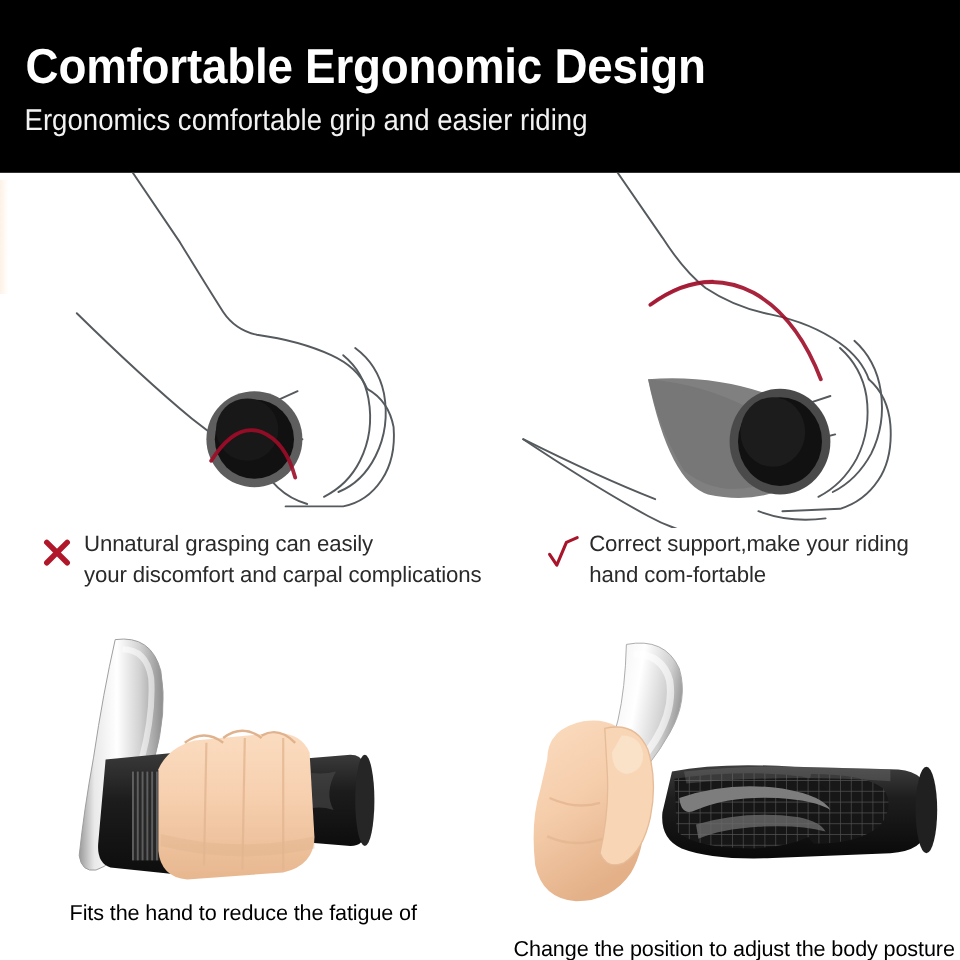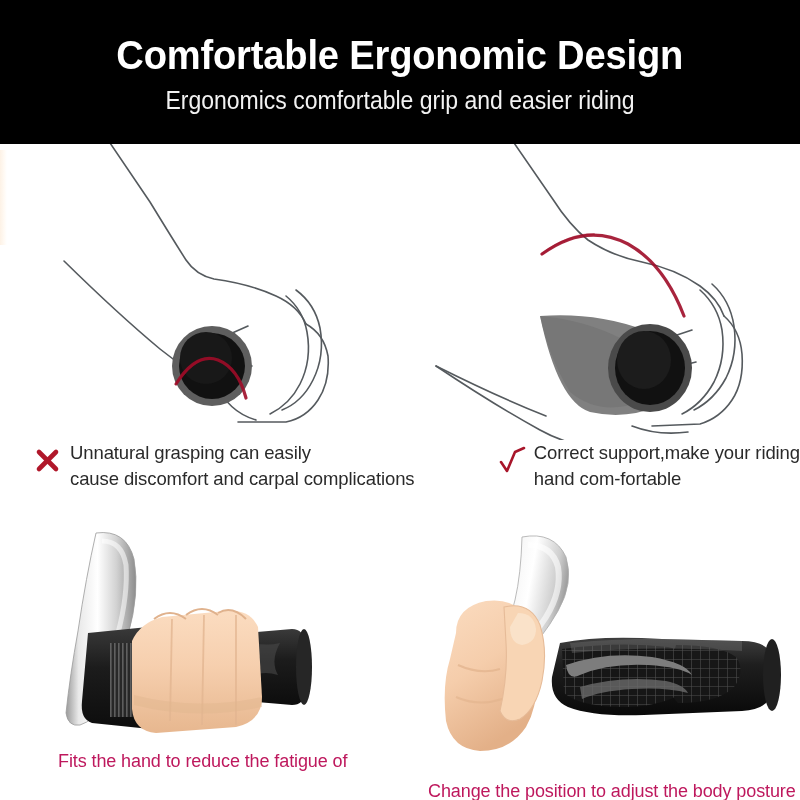--- a/index.html
+++ b/index.html
@@ -17,21 +17,21 @@
     background:#ffffff;
     overflow:hidden;
   }
 
   
   .header-banner{
     position:absolute;left:0;top:0;
     width:800px;height:144px;
     background:#000000;
     display:flex;flex-direction:column;
-    align-items:center;justify-content:center;
+    align-items:flex-start;justify-content:center;
     box-sizing:border-box;
     padding-top:4px;
   }
   .header-title{
     color:#ffffff;
     font-size:41px;
     font-weight:bold;
     letter-spacing:-0.2px;
     line-height:1.05;
     transform:scaleX(0.93);
@@ -74,21 +74,21 @@
   
   .caption-row{
     position:absolute;left:0;top:440px;
     width:792px;height:75px;
   }
   .caption-block{
     position:absolute;top:0;
     display:flex;align-items:flex-start;
   }
   .caption-left{left:34px;width:420px;}
-  .caption-right{left:455px;width:345px;justify-content:flex-end;}
+  .caption-right{left:455px;width:345px;}
   .mark-icon{
     flex:0 0 auto;
     width:28px;height:30px;
     margin-right:8px;
     margin-top:5px;
   }
   .mark-icon svg{display:block;width:28px;height:30px;}
   .caption-text{
     font-size:18.5px;
     color:#2a2a2a;
@@ -105,21 +105,21 @@
   }
   .photo-cell{position:absolute;top:0;height:245px;}
   .photo-left{left:30px;width:370px;}
   .photo-right{left:430px;width:370px;}
   .photo-cell svg{display:block;}
 
   
   .bottom-caption{
     position:absolute;
     font-size:18px;
-    color:#be185d;
+    color:#000000;
     line-height:1.45;
     letter-spacing:-0.1px;
   }
   .bottom-caption .ln{display:block;white-space:nowrap;}
   .bottom-left-caption{left:58px;top:748px;width:340px;}
   .bottom-right-caption{left:428px;top:778px;width:372px;}
 </style>
 </head>
 <body>
 
@@ -218,21 +218,21 @@
       <span class="mark-icon">
         <svg viewBox="0 0 28 30" xmlns="http://www.w3.org/2000/svg">
           <g stroke="#b0172a" stroke-width="4.6" stroke-linecap="round">
             <line x1="5" y1="7" x2="22" y2="24"></line>
             <line x1="22" y1="7" x2="5" y2="24"></line>
           </g>
         </svg>
       </span>
       <span class="caption-text">
         <span class="ln">Unnatural grasping can easily</span>
-        <span class="ln">cause discomfort and carpal complications</span>
+        <span class="ln">your discomfort and carpal complications</span>
       </span>
     </div>
 
     <div class="caption-block caption-right">
       <span class="mark-icon">
         <svg viewBox="0 0 28 30" xmlns="http://www.w3.org/2000/svg">
           <path d="M3 17 L9 26 L17 7 L26 3" fill="none" stroke="#a8152a" stroke-width="2.6" stroke-linecap="round" stroke-linejoin="round"></path>
         </svg>
       </span>
       <span class="caption-text">

